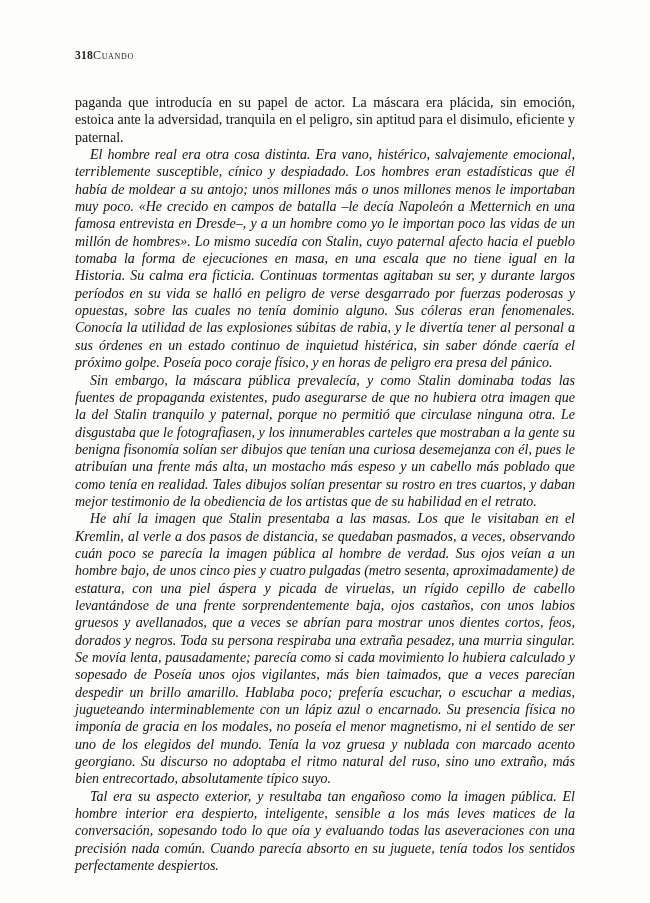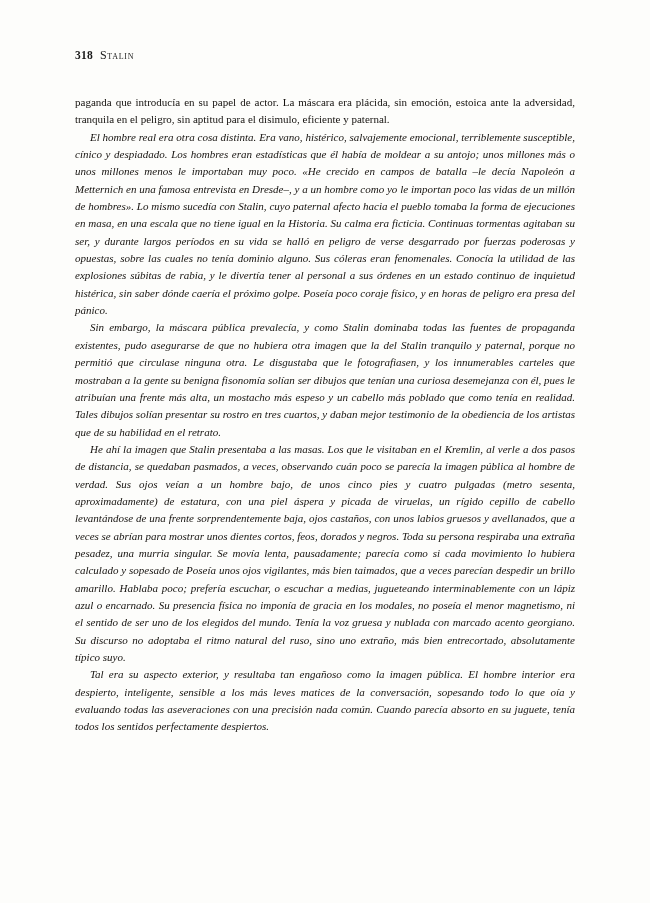--- a/index.html
+++ b/index.html
@@ -27,31 +27,30 @@
     left: 75px;
     top: 48px;
     font-variant: small-caps;
     letter-spacing: 0.06em;
     font-size: 11.5px;
     color: #1a1a1a;
   }
   .header .folio {
     font-weight: bold;
     letter-spacing: 0.02em;
-    margin-right: 7px;
   }
   .header .running-title {
     font-size: 12px;
   }
   .body-text {
     position: absolute;
     left: 75px;
     top: 94px;
     width: 500px;
-    font-size: 11px;
+    font-size: 14px;
     line-height: 17.35px;
     text-align: justify;
     text-justify: inter-word;
     color: #15120f;
     hyphens: manual;
   }
   .body-text p {
     margin: 0;
     text-indent: 0;
   }
@@ -59,21 +58,21 @@
     text-indent: 15px;
     font-style: italic;
   }
 </style>
 </head>
 <body>
 
 <div class="page">
 
   <div class="header">
-    <span class="folio">318</span><span class="running-title">Stalin</span>
+    <span class="folio">318</span><span class="running-title">Cuando</span>
   </div>
 
   <div class="body-text">
     <p>paganda que introducía en su papel de actor. La máscara era plácida, sin emoción, estoica ante la adversidad, tranquila en el peligro, sin aptitud para el disimulo, eficiente y paternal.</p>
     <p>El hombre real era otra cosa distinta. Era vano, histérico, salvajemente emocional, terriblemente susceptible, cínico y despiadado. Los hombres eran estadísticas que él había de moldear a su antojo; unos millones más o unos millones menos le importaban muy poco. «He crecido en campos de batalla –le decía Napoleón a Metternich en una famosa entrevista en Dresde–, y a un hombre como yo le importan poco las vidas de un millón de hombres». Lo mismo sucedía con Stalin, cuyo paternal afecto hacia el pueblo tomaba la forma de ejecuciones en masa, en una escala que no tiene igual en la Historia. Su calma era ficticia. Continuas tormentas agitaban su ser, y durante largos períodos en su vida se halló en peligro de verse desgarrado por fuerzas poderosas y opuestas, sobre las cuales no tenía dominio alguno. Sus cóleras eran fenomenales. Conocía la utilidad de las explosiones súbitas de rabia, y le divertía tener al personal a sus órdenes en un estado continuo de inquietud histérica, sin saber dónde caería el próximo golpe. Poseía poco coraje físico, y en horas de peligro era presa del pánico.</p>
     <p>Sin embargo, la máscara pública prevalecía, y como Stalin dominaba todas las fuentes de propaganda existentes, pudo asegurarse de que no hubiera otra imagen que la del Stalin tranquilo y paternal, porque no permitió que circulase ninguna otra. Le disgustaba que le fotografiasen, y los innumerables carteles que mostraban a la gente su benigna fisonomía solían ser dibujos que tenían una curiosa desemejanza con él, pues le atribuían una frente más alta, un mostacho más espeso y un cabello más poblado que como   tenía en realidad. Tales dibujos solían presentar su rostro en tres cuartos, y daban mejor testimonio de la obediencia de los artistas que de su habilidad en el retrato.</p>
     <p>He ahí la imagen que Stalin presentaba a las masas. Los que le visitaban en el Kremlin, al verle a dos pasos de distancia, se quedaban pasmados, a veces, observando cuán poco se parecía la imagen pública al hombre de verdad. Sus ojos veían a un hombre bajo, de unos cinco pies y cuatro pulgadas (metro sesenta, aproximadamente) de estatura, con una piel áspera y picada de viruelas, un rígido cepillo de cabello levantándose de una frente sorprendentemente baja, ojos castaños, con unos labios gruesos y avellanados, que a veces se abrían para mostrar unos dientes cortos, feos, dorados y negros. Toda su persona respiraba una extraña pesadez, una murria singular. Se movía lenta, pausadamente; parecía como si cada movimiento lo hubiera calculado y sopesado de             Poseía unos ojos vigilantes, más bien taimados, que a veces parecían despedir un brillo amarillo. Hablaba poco; prefería escuchar, o escuchar a medias, jugueteando interminablemente con un lápiz azul o encarnado. Su presencia física no imponía        de gracia en los modales, no poseía el menor magnetismo, ni el sentido de ser uno de los elegidos del mundo. Tenía la voz gruesa y nublada con marcado acento georgiano. Su discurso no adoptaba el ritmo natural del ruso, sino uno extraño, más bien entrecortado, absolutamente típico suyo.</p>
     <p>Tal era su aspecto exterior, y resultaba tan engañoso como la imagen pública. El hombre interior era despierto, inteligente, sensible a los más leves matices de la conversación, sopesando todo lo que oía y evaluando todas las aseveraciones con una precisión nada común. Cuando parecía absorto en su juguete, tenía todos los sentidos perfectamente despiertos.</p>
   </div>
 

